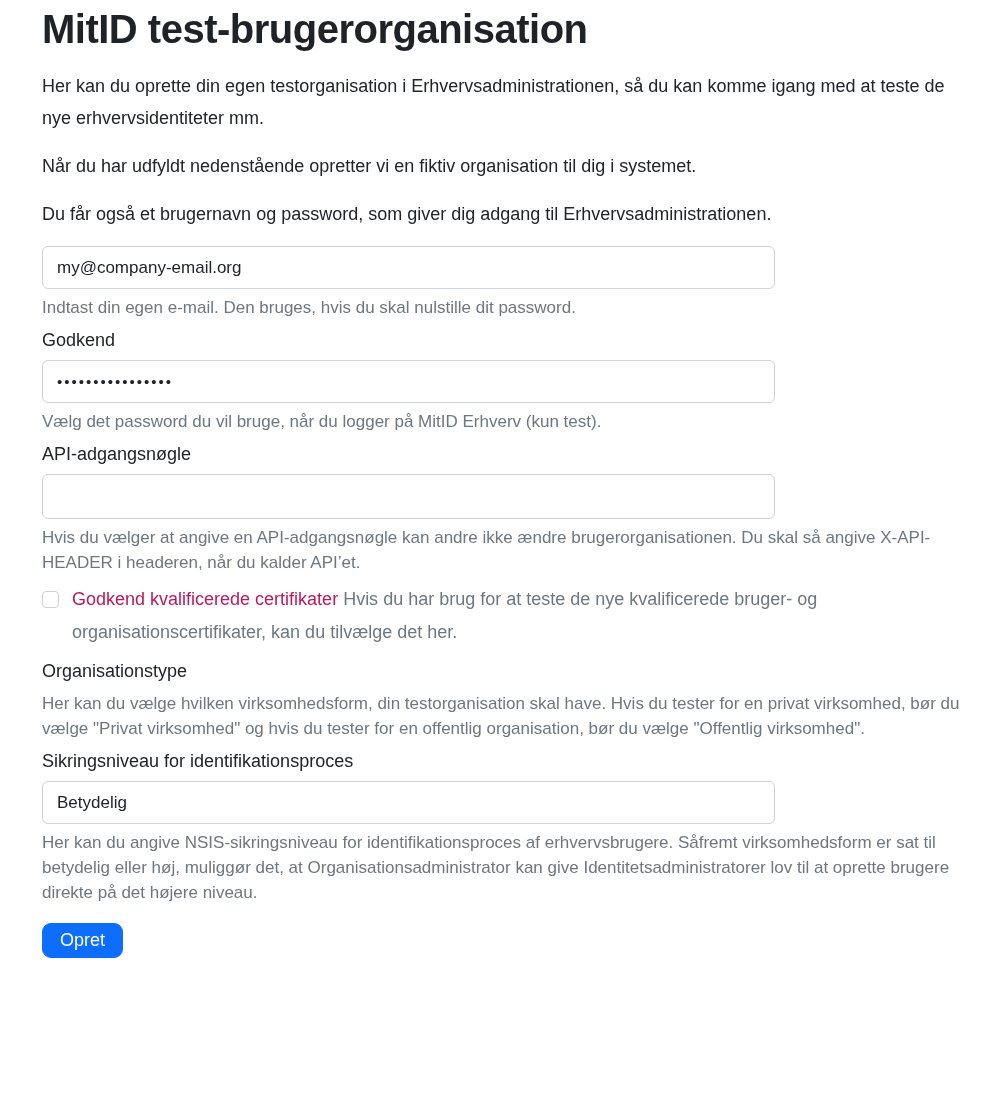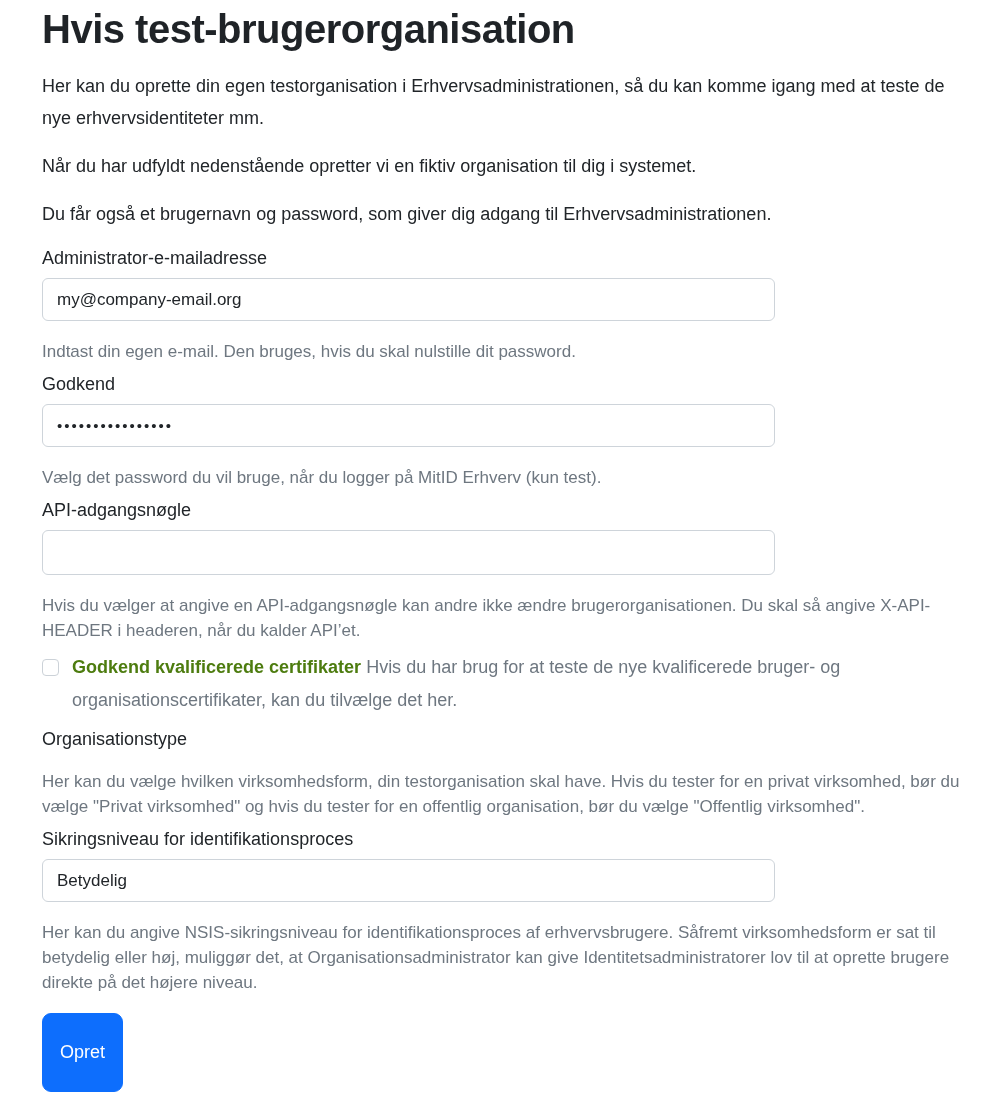--- a/index.html
+++ b/index.html
@@ -56,21 +56,21 @@
     -webkit-appearance: none;
     -moz-appearance: none;
     appearance: none;
     background-image: none;
   }
   input.form-control[type="password"] {
     letter-spacing: 2px;
     font-size: 15px;
   }
   .form-text {
-    margin-top: 18px;
+    margin-top: 6px;
     font-size: 17px;
     line-height: 25px;
     color: #6e7780;
   }
   .form-check {
     display: flex;
     align-items: flex-start;
     margin: 4px 0 10px 0;
   }
   .form-check-input {
@@ -84,56 +84,55 @@
     border-radius: 4px;
     background: #ffffff;
     cursor: pointer;
   }
   .form-check-text {
     font-size: 18px;
     line-height: 33px;
     max-width: 890px;
   }
   .check-label {
-    font-weight: 700;
-    color: #4d7c0f;
+    font-weight: 400;
+    color: #be185d;
   }
   .check-help {
     font-weight: 400;
     color: #6e7780;
   }
   .btn-primary {
     display: inline-block;
     margin-top: 10px;
-    padding: 27px 17px;
+    padding: 5px 17px;
     font-size: 18px;
     line-height: 23px;
     font-family: "Liberation Sans", "DejaVu Sans", sans-serif;
     color: #ffffff;
     background: #0d6efd;
     border: 1px solid #0d6efd;
     border-radius: 9px;
     cursor: pointer;
   }
 </style>
 </head>
 <body>
 
 <div class="page">
 
-  <h1 class="page-title">Hvis test-brugerorganisation</h1>
+  <h1 class="page-title">MitID test-brugerorganisation</h1>
 
   <p class="intro">Her kan du oprette din egen testorganisation i Erhvervsadministrationen, så du kan komme igang med at teste de nye erhvervsidentiteter mm.</p>
   <p class="intro">Når du har udfyldt nedenstående opretter vi en fiktiv organisation til dig i systemet.</p>
   <p class="intro last">Du får også et brugernavn og password, som giver dig adgang til Erhvervsadministrationen.</p>
 
   <form>
 
     <div class="form-group">
-      <label class="form-label" for="email">Administrator-e-mailadresse</label>
       <input class="form-control" type="text" id="email" value="my@company-email.org" style="">
       <div class="form-text">Indtast din egen e-mail. Den bruges, hvis du skal nulstille dit password.</div>
     </div>
 
     <div class="form-group">
       <label class="form-label" for="password">Godkend</label>
       <input class="form-control" type="password" id="password" value="••••••••••••••••" style="">
       <div class="form-text">Vælg det password du vil bruge, når du logger på MitID Erhverv (kun test).</div>
     </div>
 

